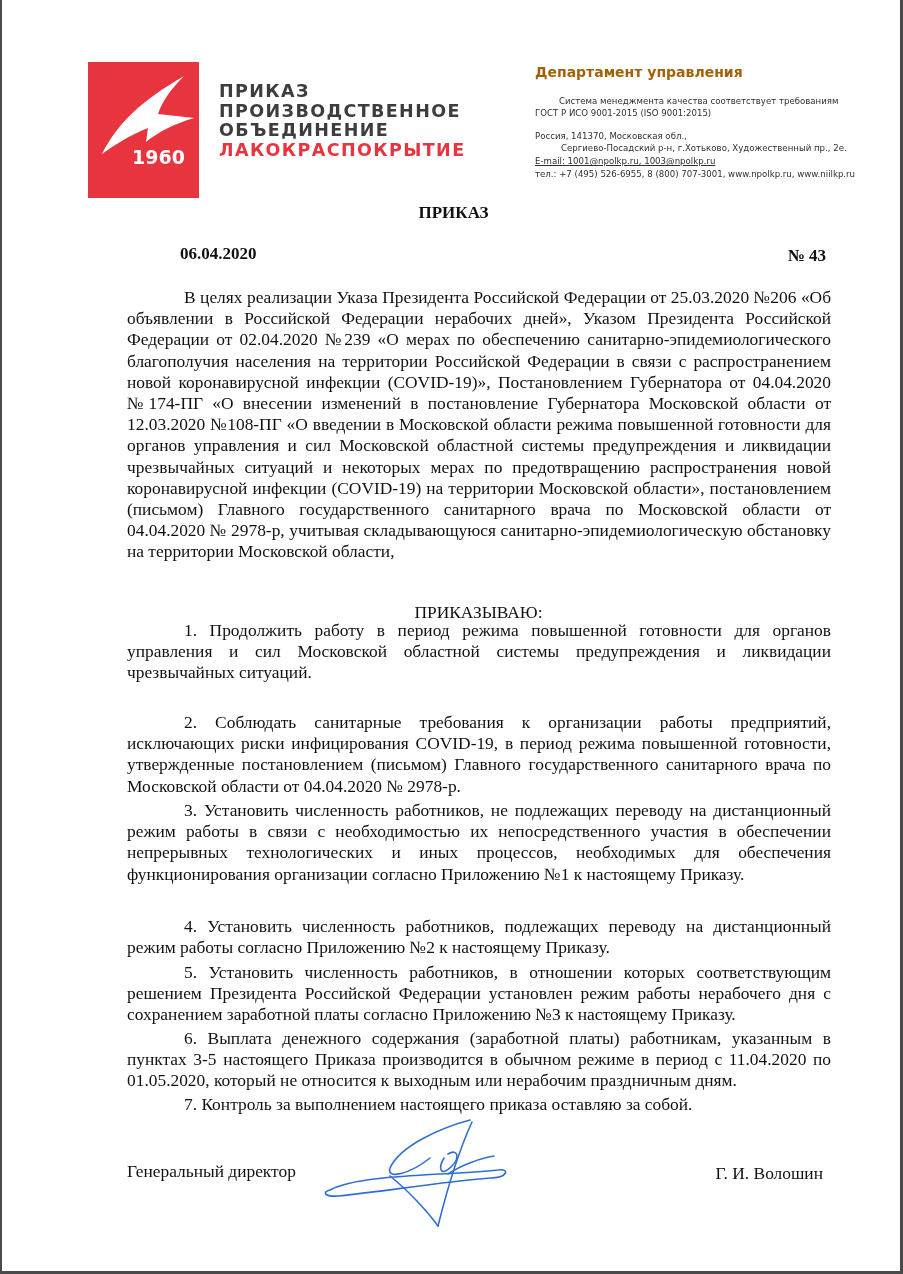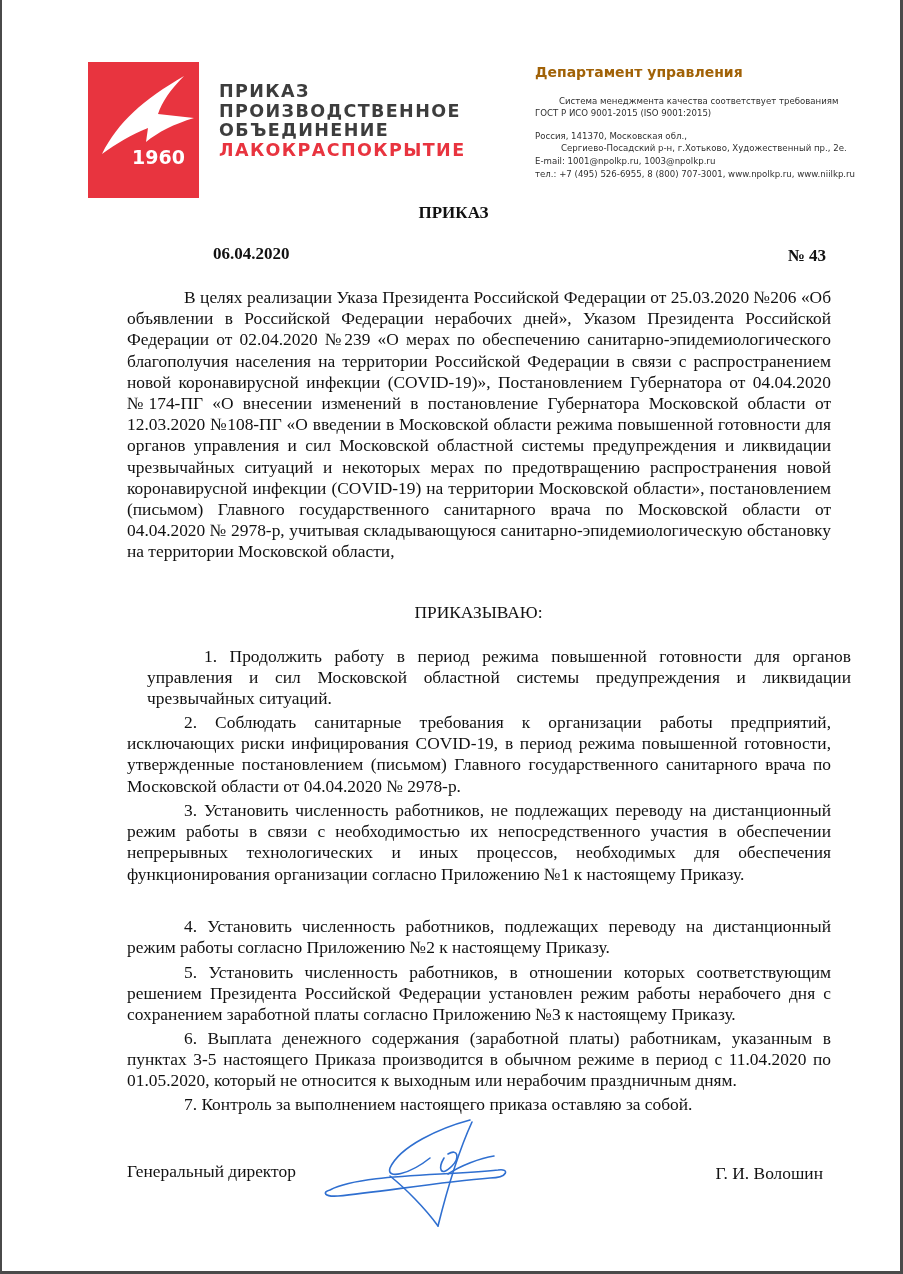--- a/index.html
+++ b/index.html
@@ -43,21 +43,21 @@
   }
   
   .doc {
     font-family: "Liberation Serif", serif; color: #111;
   }
   .title {
     position: absolute; left: 0; width: 903px; top: 203px;
     text-align: center; font-weight: bold; font-size: 17px;
   }
   .date {
-    position: absolute; left: 178px; top: 244px; font-weight: bold; font-size: 17px; margin-left: 33px;
+    position: absolute; left: 178px; top: 244px; font-weight: bold; font-size: 17px;
   }
   .number {
     position: absolute; right: 74px; top: 246px; font-weight: bold; font-size: 17px;
   }
   .para {
     position: absolute; left: 125px; width: 704px;
     font-size: 17.4px; line-height: 21.2px; text-align: justify;
     text-indent: 57px;
   }
   .order-word {
@@ -85,33 +85,33 @@
     <div>ПРОИЗВОДСТВЕННОЕ</div>
     <div>ОБЪЕДИНЕНИЕ</div>
     <div class="red">ЛАКОКРАСПОКРЫТИЕ</div>
   </div>
 
   <div class="dept">Департамент управления</div>
   <div class="hdr-small" style="top:95px;padding-left:24px;">Система менеджмента качества соответствует требованиям</div>
   <div class="hdr-small" style="top:107px;">ГОСТ Р ИСО 9001-2015 (ISO 9001:2015)</div>
   <div class="hdr-small" style="top:130px;">Россия, 141370, Московская обл.,</div>
   <div class="hdr-small" style="top:142px; left:535px;margin-left:24px;">Сергиево-Посадский р-н, г.Хотьково, Художественный пр., 2е.</div>
-  <div class="hdr-small" style="top:155px;">E-mail: 1001@npolkp.ru, 1003@npolkp.ru</div>
+  <div class="hdr-small" style="top:155px;text-decoration:underline;">E-mail: 1001@npolkp.ru, 1003@npolkp.ru</div>
   <div class="hdr-small" style="top:168px;">тел.: +7 (495) 526-6955, 8 (800) 707-3001, www.npolkp.ru, www.niilkp.ru</div>
 
   <div class="doc">
     <div class="title">ПРИКАЗ</div>
     <div class="date">06.04.2020</div>
     <div class="number">№ 43</div>
 
     <div class="para" style="top:287px;">В целях реализации Указа Президента Российской Федерации от 25.03.2020 №206 «Об объявлении в Российской Федерации нерабочих дней», Указом Президента Российской Федерации от 02.04.2020 №239 «О мерах по обеспечению санитарно-эпидемиологического благополучия населения на территории Российской Федерации в связи с распространением новой коронавирусной инфекции (COVID-19)», Постановлением Губернатора от 04.04.2020 №174-ПГ «О внесении изменений в постановление Губернатора Московской области от 12.03.2020 №108-ПГ «О введении в Московской области режима повышенной готовности для органов управления и сил Московской областной системы предупреждения и ликвидации чрезвычайных ситуаций и некоторых мерах по предотвращению распространения новой коронавирусной инфекции (COVID-19) на территории Московской области», постановлением (письмом) Главного государственного санитарного врача по Московской области от 04.04.2020 № 2978-р, учитывая складывающуюся санитарно-эпидемиологическую обстановку на территории Московской области,</div>
 
     <div class="order-word">ПРИКАЗЫВАЮ:</div>
 
-    <div class="para" style="top:646px;margin-left:20px;">1. Продолжить работу в период режима повышенной готовности для органов управления и сил Московской областной системы предупреждения и ликвидации чрезвычайных ситуаций.</div>
+    <div class="para" style="top:620px;">1. Продолжить работу в период режима повышенной готовности для органов управления и сил Московской областной системы предупреждения и ликвидации чрезвычайных ситуаций.</div>
     <div class="para" style="top:712px;">2. Соблюдать санитарные требования к организации работы предприятий, исключающих риски инфицирования COVID-19, в период режима повышенной готовности, утвержденные постановлением (письмом) Главного государственного санитарного врача по Московской области от 04.04.2020 № 2978-р.</div>
     <div class="para" style="top:800px;">3. Установить численность работников, не подлежащих переводу на дистанционный режим работы в связи с необходимостью их непосредственного участия в обеспечении непрерывных технологических и иных процессов, необходимых для обеспечения функционирования организации согласно Приложению №1 к настоящему Приказу.</div>
     <div class="para" style="top:916px;">4. Установить численность работников, подлежащих переводу на дистанционный режим работы согласно Приложению №2 к настоящему Приказу.</div>
     <div class="para" style="top:962px;">5. Установить численность работников, в отношении которых соответствующим решением Президента Российской Федерации установлен режим работы нерабочего дня с сохранением заработной платы согласно Приложению №3 к настоящему Приказу.</div>
     <div class="para" style="top:1028px;">6. Выплата денежного содержания (заработной платы) работникам, указанным в пунктах 3-5 настоящего Приказа производится в обычном режиме в период с 11.04.2020 по 01.05.2020, который не относится к выходным или нерабочим праздничным дням.</div>
     <div class="para" style="top:1094px;">7. Контроль за выполнением настоящего приказа оставляю за собой.</div>
 
     <div class="sign-role">Генеральный директор</div>
 
     <svg class="signature" width="250" height="115" viewBox="0 0 250 115">

